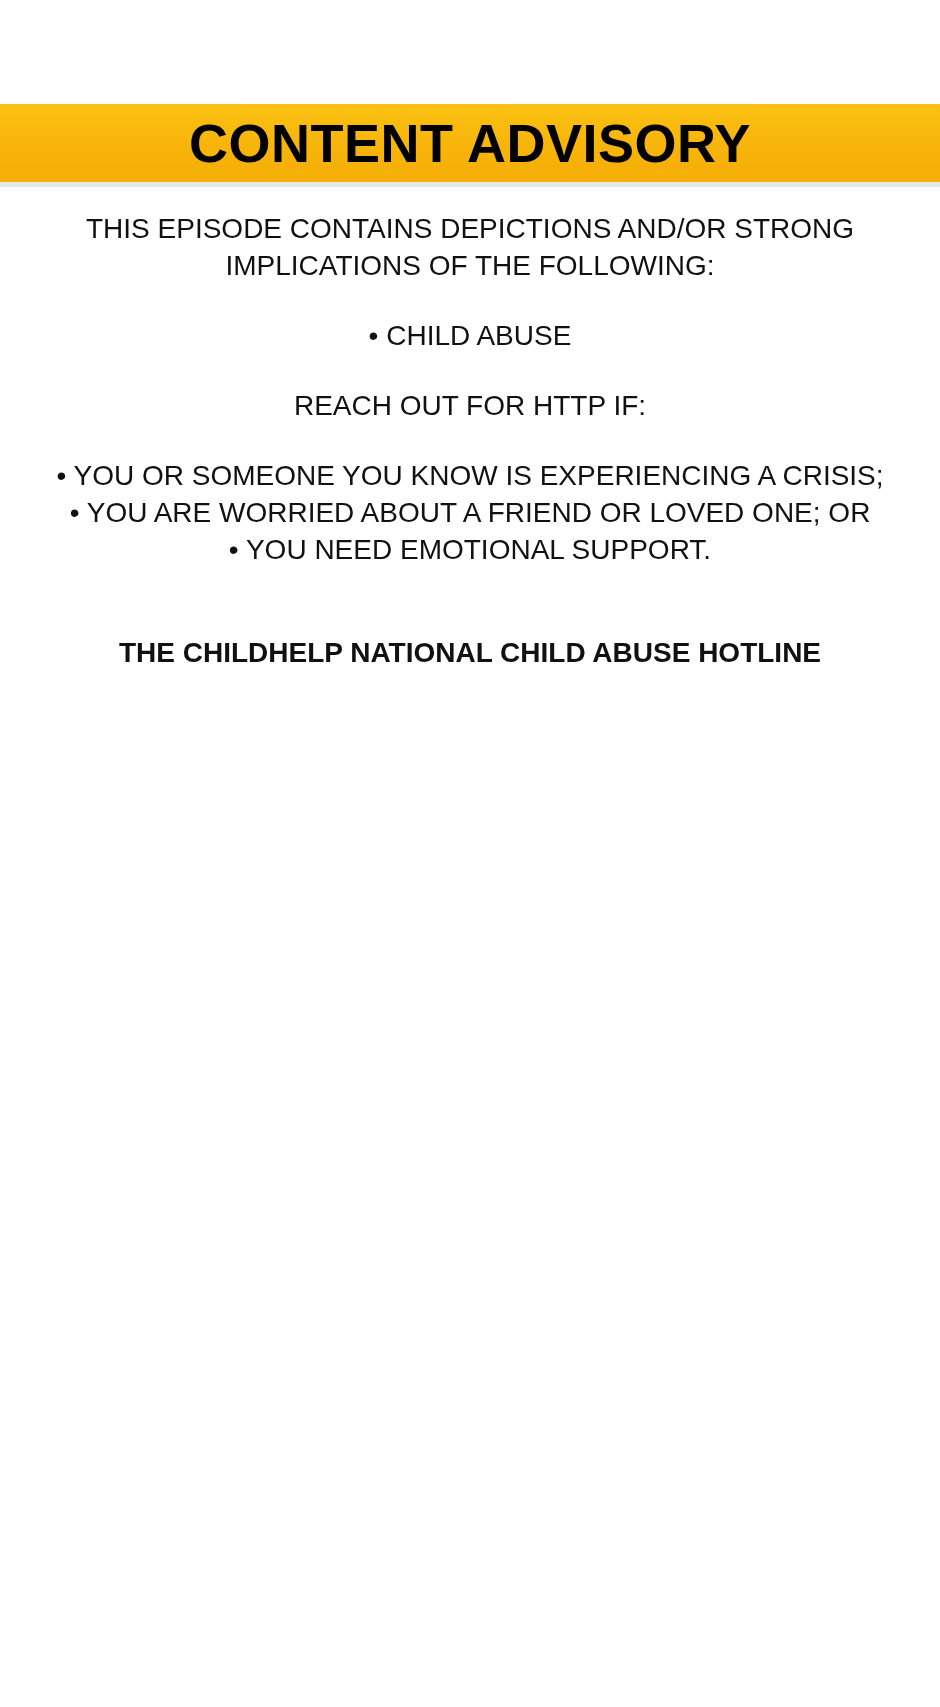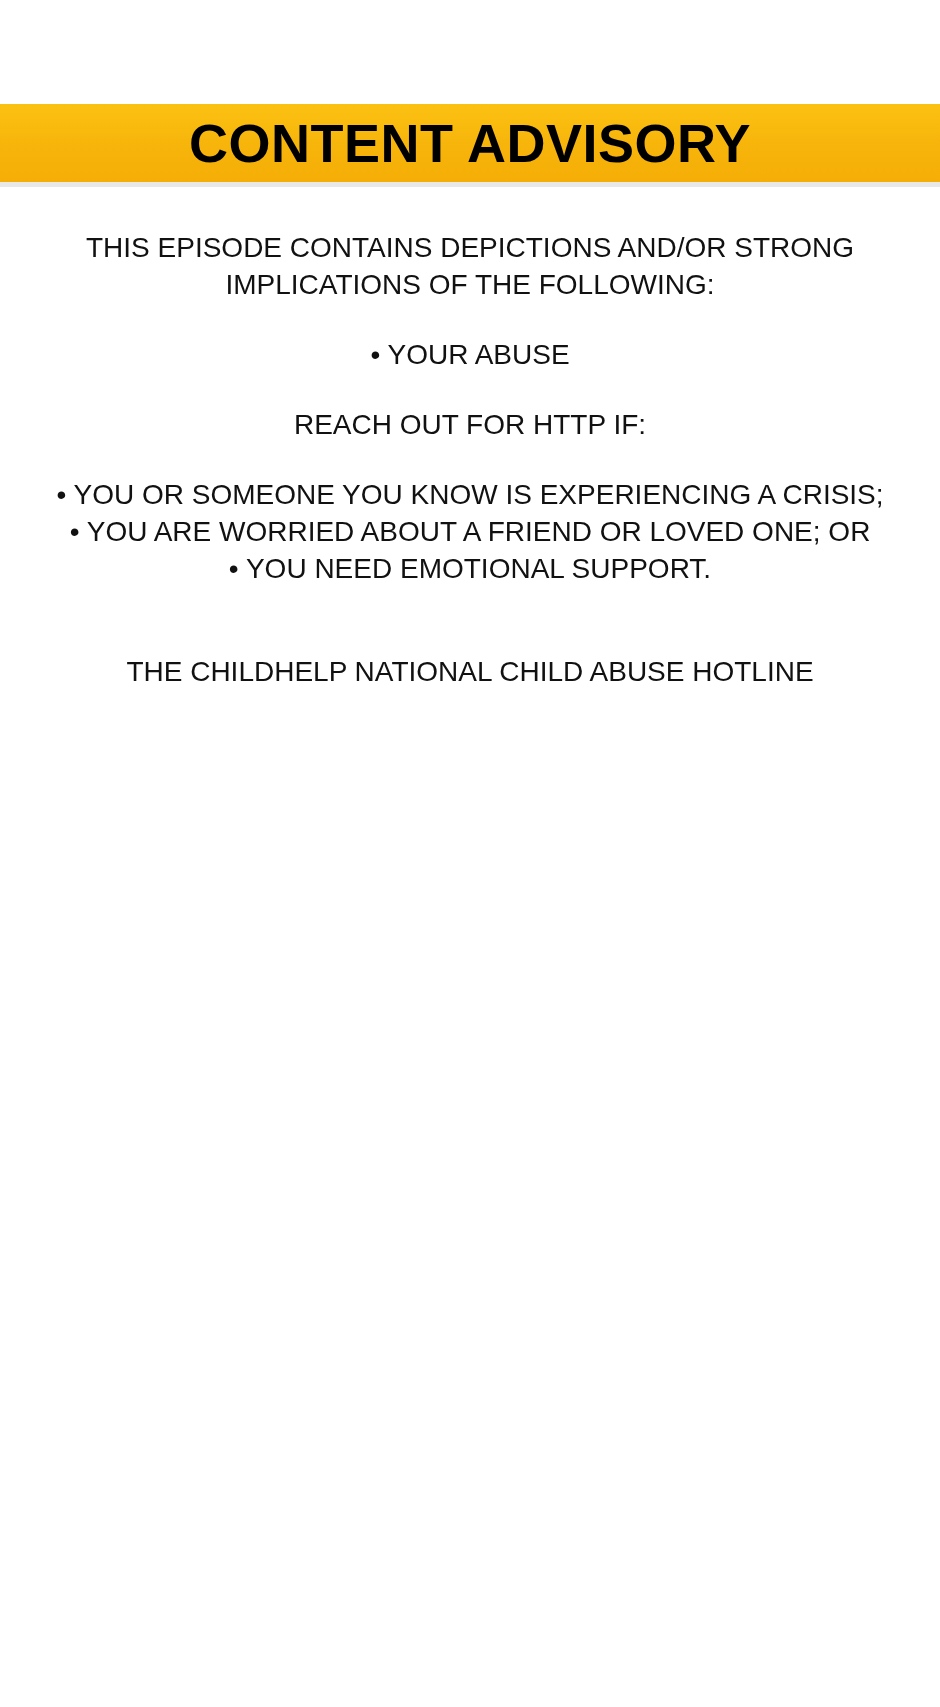--- a/index.html
+++ b/index.html
@@ -46,33 +46,33 @@
     white-space: nowrap;
   }
   .banner-underline {
     height: 5px;
     background: #e8e8e8;
     width: 100%;
   }
 
   .content {
     padding: 0 40px;
-    margin-top: 42px;
+    margin-top: 23px;
     text-align: center;
   }
 
   .block {
     font-size: 28px;
     line-height: 37px;
     color: #111111;
     text-align: center;
     white-space: pre-line;
   }
   .block.bold {
-    font-weight: normal;
+    font-weight: bold;
   }
   .spacer-lg {
     height: 33px;
   }
 </style>
 </head>
 <body>
 
 <div class="page">
 
@@ -83,21 +83,21 @@
   </div>
   <div class="banner-underline"></div>
 
   <div class="content">
 
     <div class="block">THIS EPISODE CONTAINS DEPICTIONS AND/OR STRONG
 IMPLICATIONS OF THE FOLLOWING:</div>
 
     <div class="spacer-lg"></div>
 
-    <div class="block">• YOUR ABUSE</div>
+    <div class="block">• CHILD ABUSE</div>
 
     <div class="spacer-lg"></div>
 
     <div class="block">REACH OUT FOR HTTP IF:</div>
 
     <div class="spacer-lg"></div>
 
     <div class="block">• YOU OR SOMEONE YOU KNOW IS EXPERIENCING A CRISIS;
 • YOU ARE WORRIED ABOUT A FRIEND OR LOVED ONE; OR
 • YOU NEED EMOTIONAL SUPPORT.</div>

